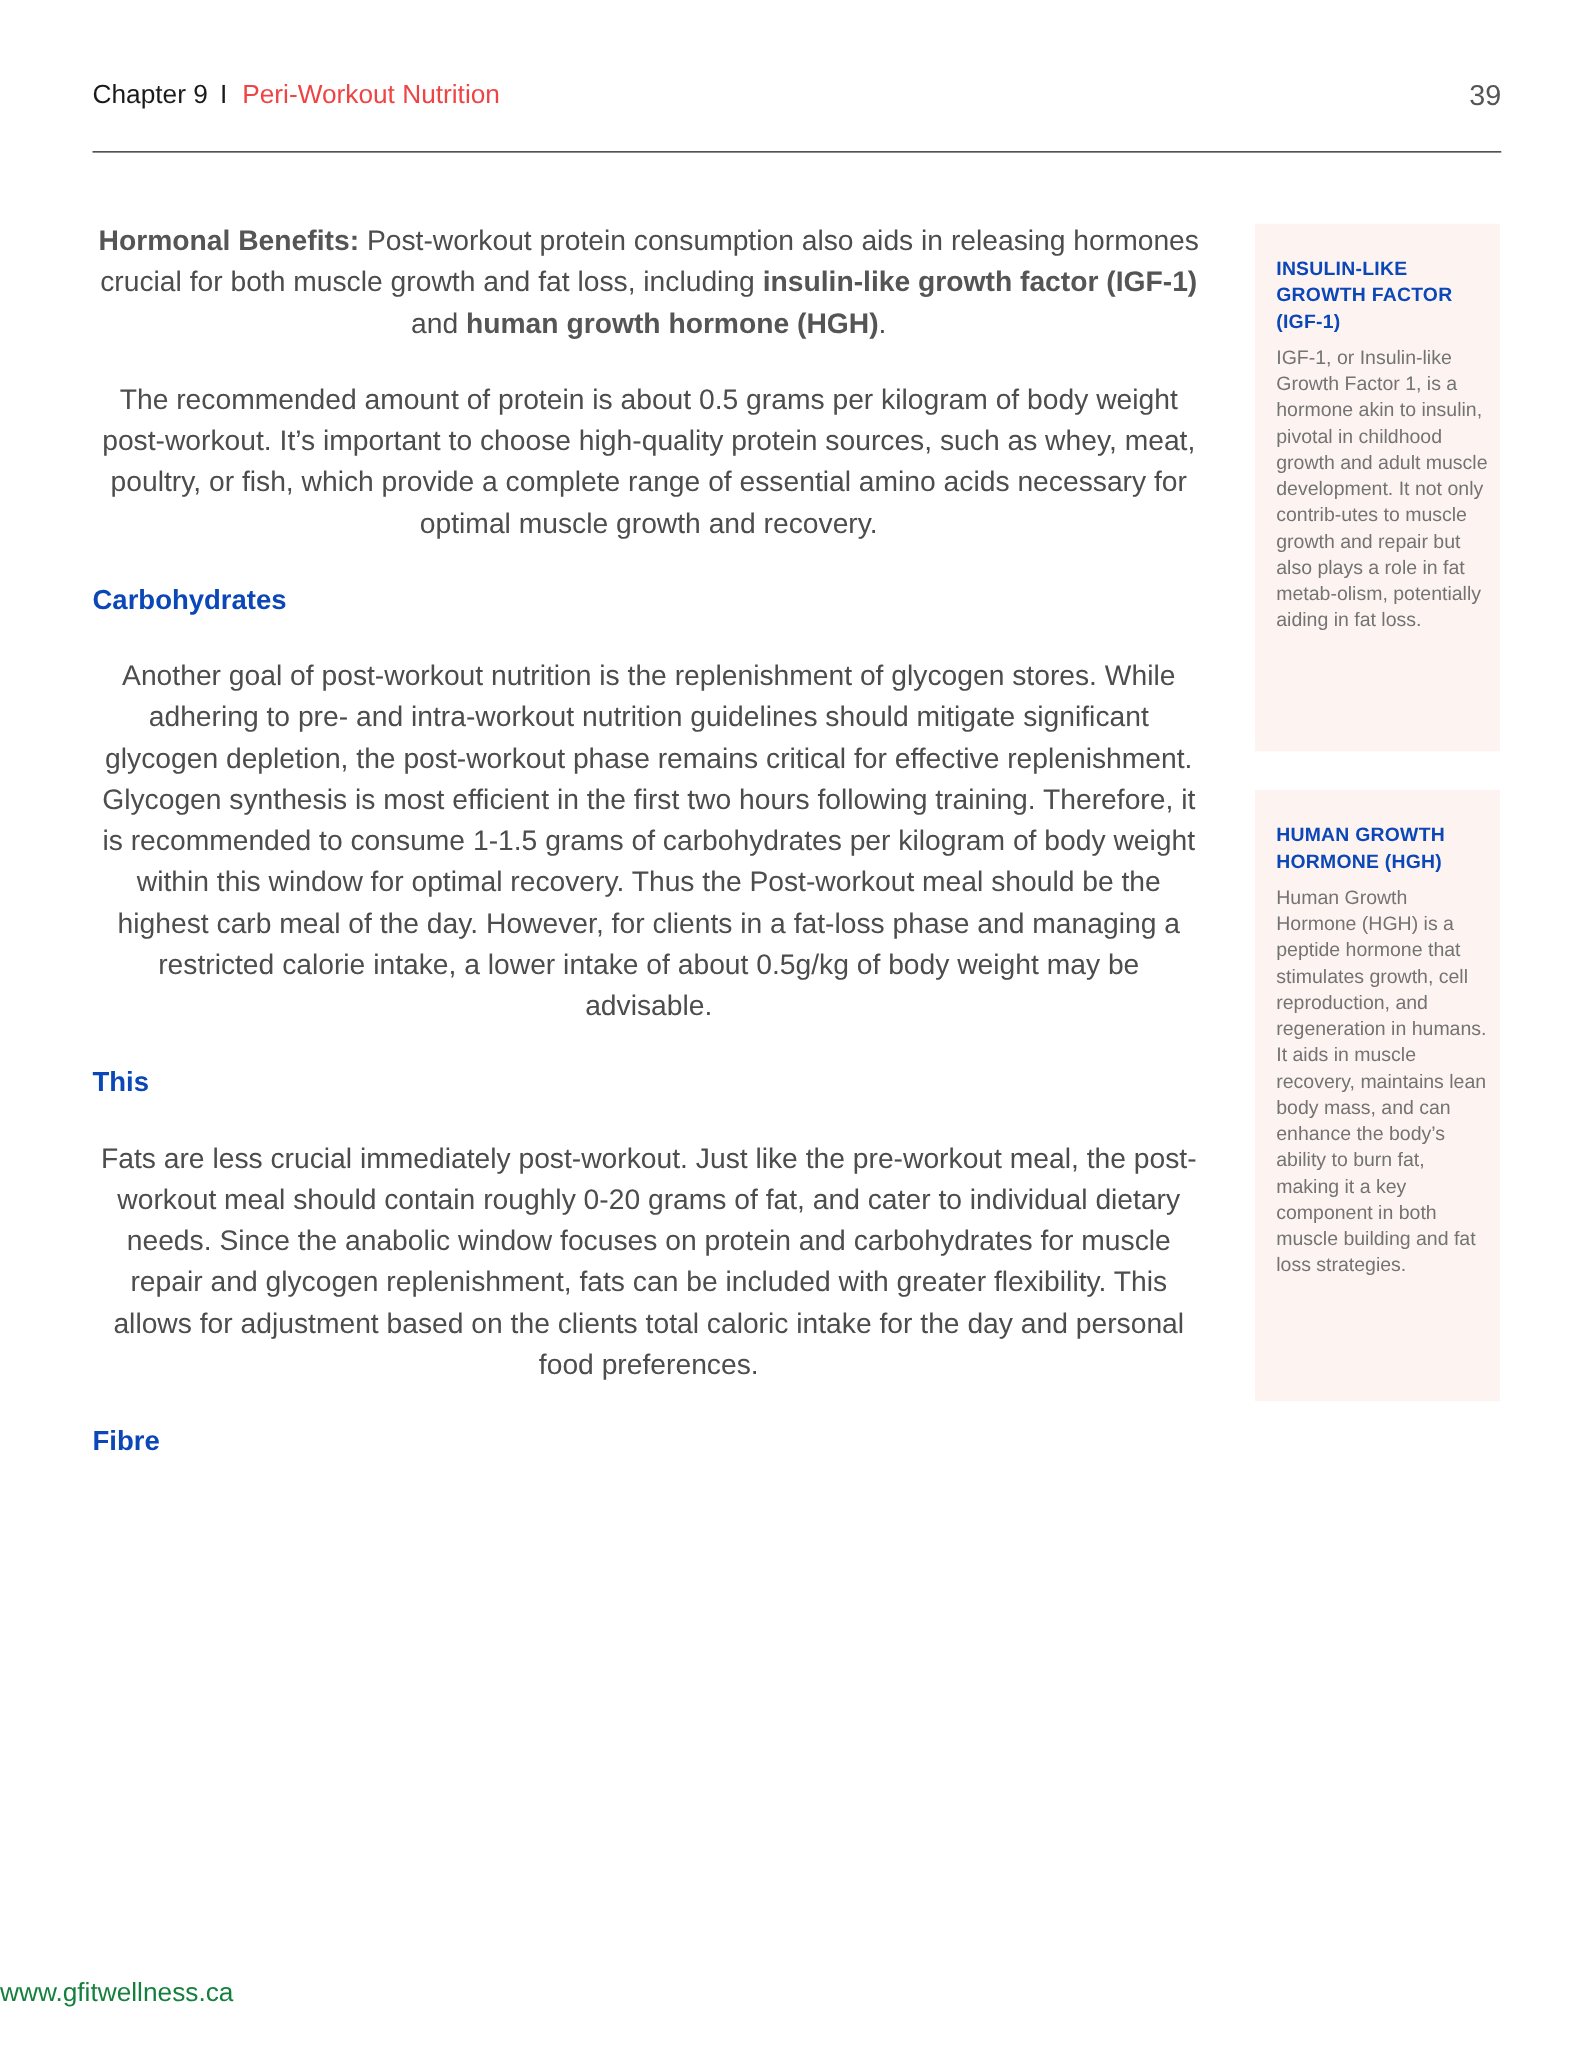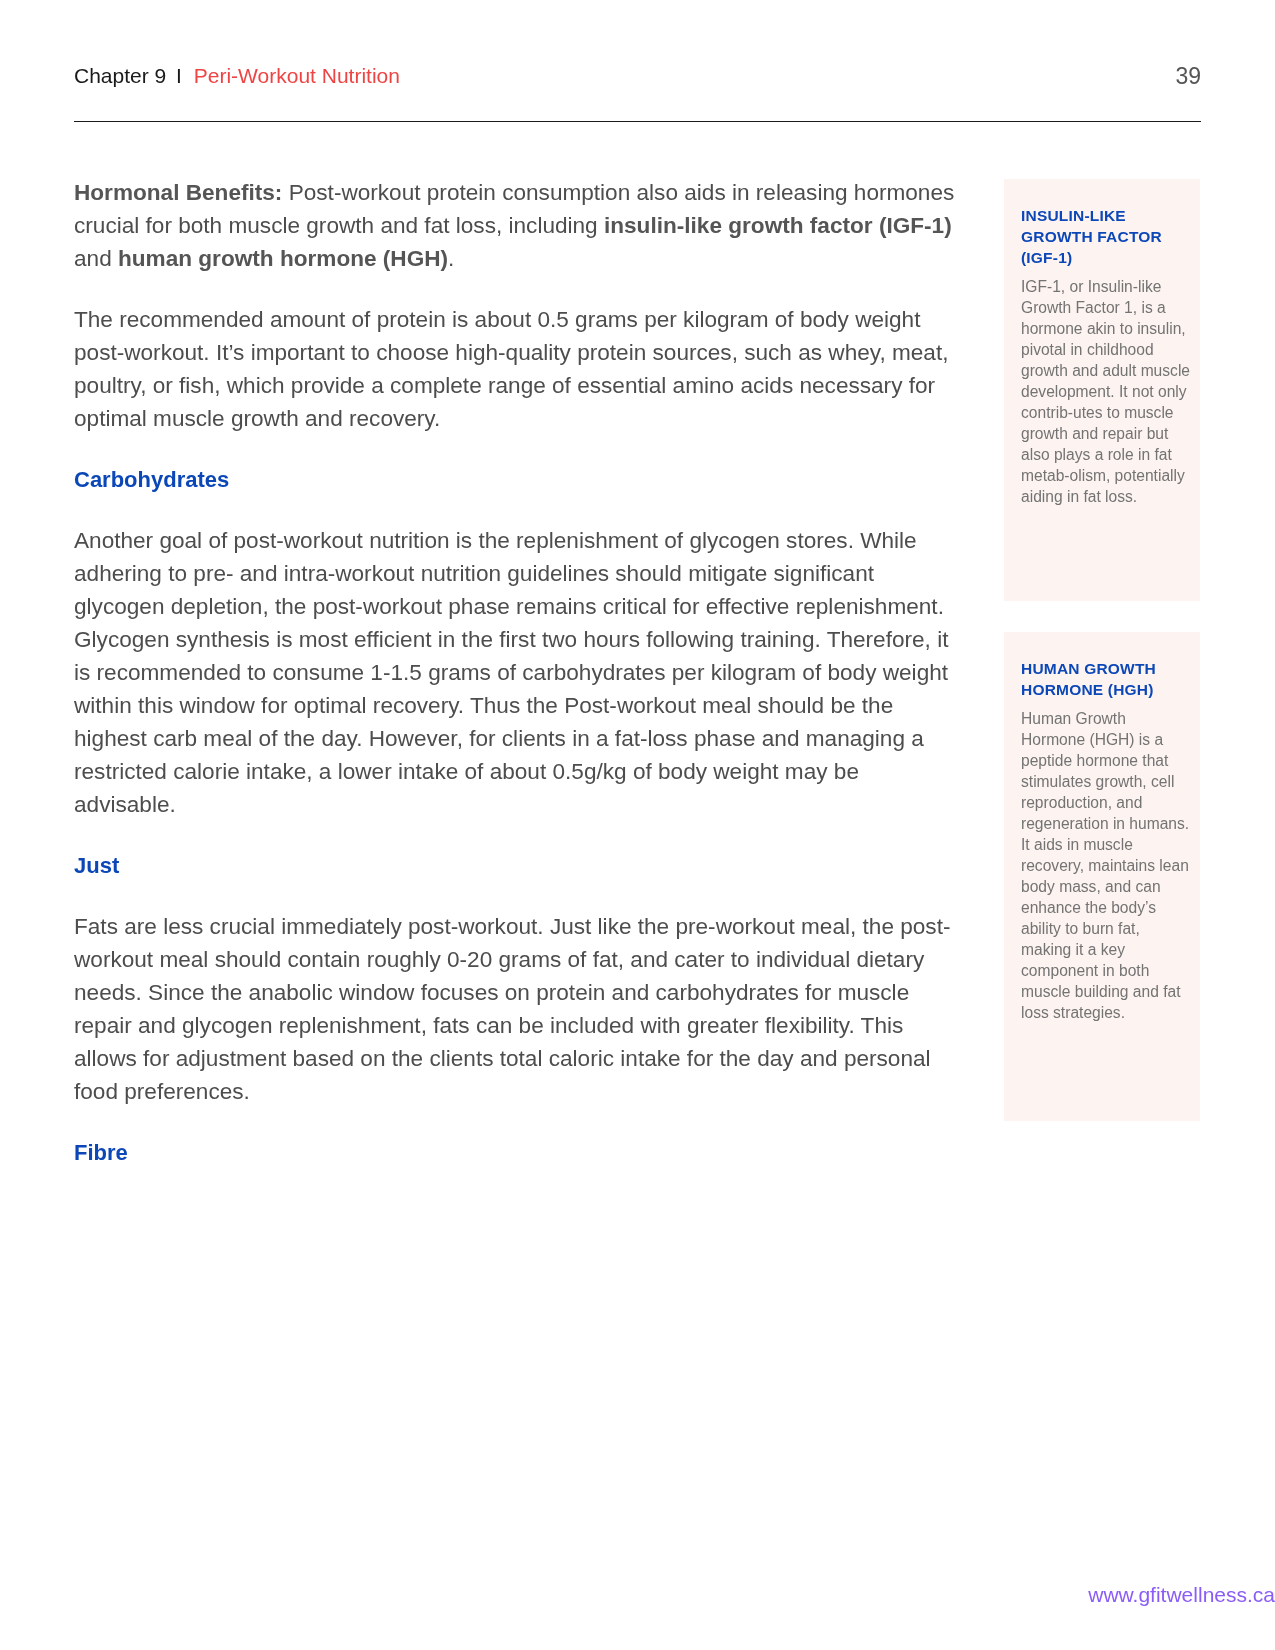--- a/index.html
+++ b/index.html
@@ -5,32 +5,32 @@
   html, body { margin: 0; padding: 0; background: #ffffff; }
   body { width: 1275px; height: 1650px; position: relative; overflow: hidden; font-family: "Liberation Sans", sans-serif; }
   .header { position: absolute; left: 74px; top: 60px; width: 1127px; height: 30px; }
   .chapter { position: absolute; left: 0; top: 4px; font-size: 21px; color: #1a1a1a; white-space: nowrap; }
   .chapter .sep { margin: 0 6px 0 4px; }
   .chapter .title { color: #ef4444; }
   .page-num { position: absolute; right: 0; top: 3px; font-size: 23px; color: #555; }
   .rule { position: absolute; left: 74px; top: 121px; width: 1127px; height: 1px; background: #1a1a1a; }
 
   .main { position: absolute; left: 74px; top: 176px; width: 890px; color: #4d4d4d; font-size: 22.6px; line-height: 33px; }
-  .main p { margin: 0 0 28px 0; }
+  .main p { margin: 0 0 28px 0; text-align: center; }
   .main b { color: #555; font-weight: bold; }
   .main h3 { margin: 0 0 28px 0; font-size: 22px; color: #0c47b8; font-weight: bold; line-height: 33px; }
   .cite { color: #0c47b8; }
 
   .aside { position: absolute; left: 1004px; width: 196px; background: #fdf4f1; box-sizing: border-box; padding: 26px 8px 20px 17px; }
   .aside h4 { margin: 0 0 8px 0; font-size: 15.5px; line-height: 21px; color: #0c47b8; font-weight: bold; text-transform: uppercase; letter-spacing: 0.2px; }
   .aside p { margin: 0; font-size: 15.6px; line-height: 21px; color: #737373; }
   #aside1 { top: 179px; height: 422px; }
   #aside2 { top: 632px; height: 489px; }
 
-  .footer { position: absolute; left: 0; width: 1275px; top: 1583px; text-align: right; font-size: 21px; color: #8b5cf6; }
+  .footer { position: absolute; left: 0; width: 1275px; top: 1583px; text-align: left; font-size: 21px; color: #15803d; }
 </style>
 </head>
 <body>
 
 <div class="header">
   <div class="chapter">
     <span>Chapter 9</span>
     <span class="sep">I</span>
     <span class="title">Peri-Workout Nutrition</span>
   </div>
@@ -39,21 +39,21 @@
 <div class="rule"></div>
 
 <div class="main">
   <p><b>Hormonal Benefits:</b><span> Post-workout protein consumption also aids in releasing hormones crucial for both muscle growth and fat loss, including </span><b>insulin-like growth factor (IGF-1)</b><span> and </span><b>human growth hormone (HGH)</b><span>.</span></p>
 
   <p>The recommended amount of protein is about 0.5 grams per kilogram of body weight post-workout. It’s important to choose high-quality protein sources, such as whey, meat, poultry, or fish, which provide a complete range of essential amino acids necessary for optimal muscle growth and recovery.</p>
 
   <h3>Carbohydrates</h3>
   <p>Another goal of post-workout nutrition is the replenishment of glycogen stores. While adhering to pre- and intra-workout nutrition guidelines should mitigate significant glycogen depletion, the post-workout phase remains critical for effective replenishment. Glycogen synthesis is most efficient in the first two hours following training. Therefore, it is recommended to consume 1-1.5 grams of carbohydrates per kilogram of body weight within this window for optimal recovery. Thus the Post-workout meal should be the highest carb meal of the day. However, for clients in a fat-loss phase and managing a restricted calorie intake, a lower intake of about 0.5g/kg of body weight may be advisable.</p>
 
-  <h3>Just</h3>
+  <h3>This</h3>
   <p>Fats are less crucial immediately post-workout. Just like the pre-workout meal, the post-workout meal should contain roughly 0-20 grams of fat, and cater to individual dietary needs. Since the anabolic window focuses on protein and carbohydrates for muscle repair and glycogen replenishment, fats can be included with greater flexibility. This allows for adjustment based on the clients total caloric intake for the day and personal food preferences.</p>
 
   <h3>Fibre</h3>
 </div>
 
 <div class="aside" id="aside1">
   <h4>Insulin-like Growth Factor (IGF-1)</h4>
   <p>IGF-1, or Insulin-like Growth Factor 1, is a hormone akin to insulin, pivotal in childhood growth and adult muscle development. It not only contrib-utes to muscle growth and repair but also plays a role in fat metab-olism, potentially aiding in fat loss.</p>
 </div>
 

